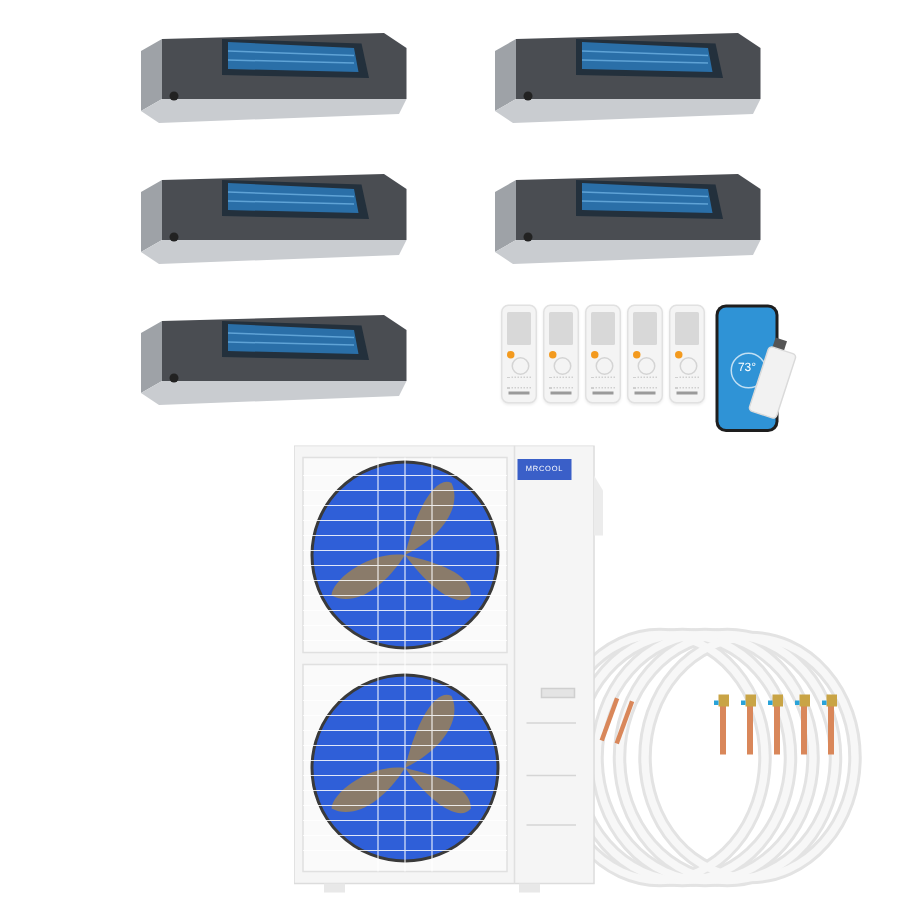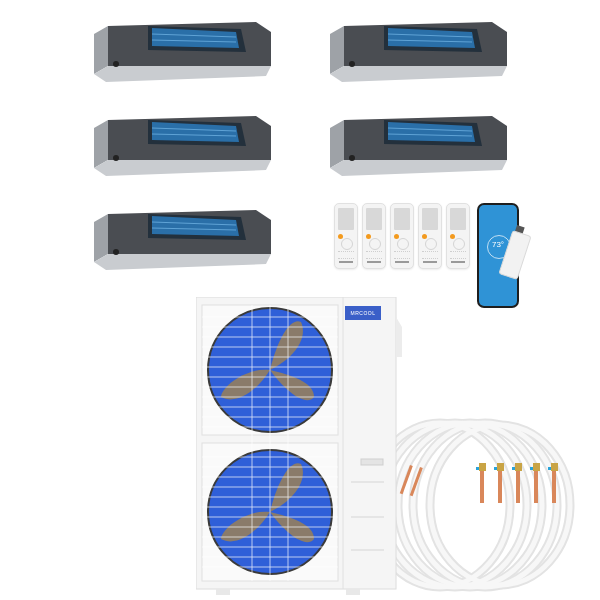--- a/index.html
+++ b/index.html
@@ -8,21 +8,21 @@
   .duct{position:absolute;width:190px;height:78px;}
   .duct svg{width:100%;height:100%;display:block;}
   
   .remote{position:absolute;width:22px;height:64px;background:#f4f4f4;border:1px solid #e1e1e1;border-radius:5px;box-shadow:0 1px 2px rgba(0,0,0,0.08);}
   .remote .screen{position:absolute;left:3px;top:4px;width:16px;height:22px;background:#d8d8d8;border-radius:1px;}
   .remote .pwr{position:absolute;left:3px;top:30px;width:5px;height:5px;border-radius:50%;}
   .remote .dpad{position:absolute;left:6px;top:34px;width:10px;height:10px;border-radius:50%;border:1px solid #d4d4d4;}
   .remote .btns{position:absolute;left:3px;top:47px;width:16px;height:6px;border-top:1px dotted #cfcfcf;border-bottom:1px dotted #cfcfcf;}
   .remote .brand{position:absolute;left:4px;top:57px;width:14px;height:2px;background:#9a9a9a;}
   
-  .phone{position:absolute;left:477px;top:203px;width:42px;height:105px;background:#1e1e1e;border-radius:7px;}
+  .phone{position:absolute;left:477px;top:203px;width:42px;height:85px;background:#1e1e1e;border-radius:7px;}
   .phone .scr{position:absolute;left:2px;top:2px;right:2px;bottom:2px;background:#2f93d6;border-radius:5px;overflow:hidden;}
   .phone .ring{position:absolute;left:8px;top:30px;width:22px;height:22px;border-radius:50%;border:1px solid rgba(255,255,255,0.7);}
   .phone .temp{position:absolute;left:0;width:100%;top:35px;text-align:center;color:#fff;font-size:8px;}
   .usb{position:absolute;left:505px;top:232px;width:18px;height:44px;background:#f2f2f2;border:1px solid #dadada;border-radius:3px;transform:rotate(18deg);}
   .usb-tip{position:absolute;left:515px;top:226px;width:8px;height:12px;background:#555;transform:rotate(18deg);}
   
   .outdoor{position:absolute;left:196px;top:297px;width:206px;height:300px;}
   .outdoor svg{width:100%;height:100%;display:block;}
   .logo{position:absolute;left:345px;top:306px;width:36px;height:14px;background:#3a5fc8;color:#fff;font-size:5px;line-height:14px;text-align:center;letter-spacing:0.5px;}
   .coils{position:absolute;left:380px;top:405px;width:215px;height:190px;}

